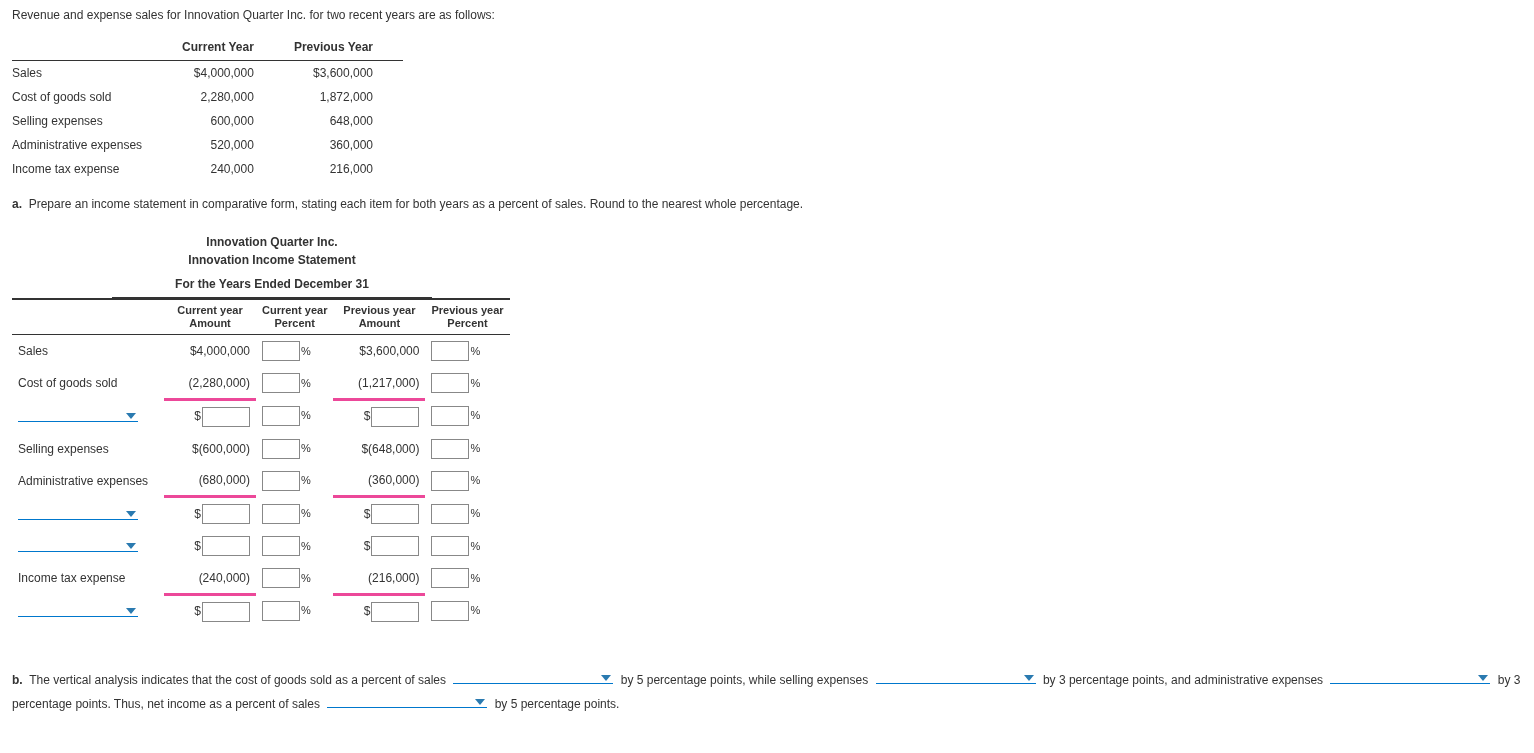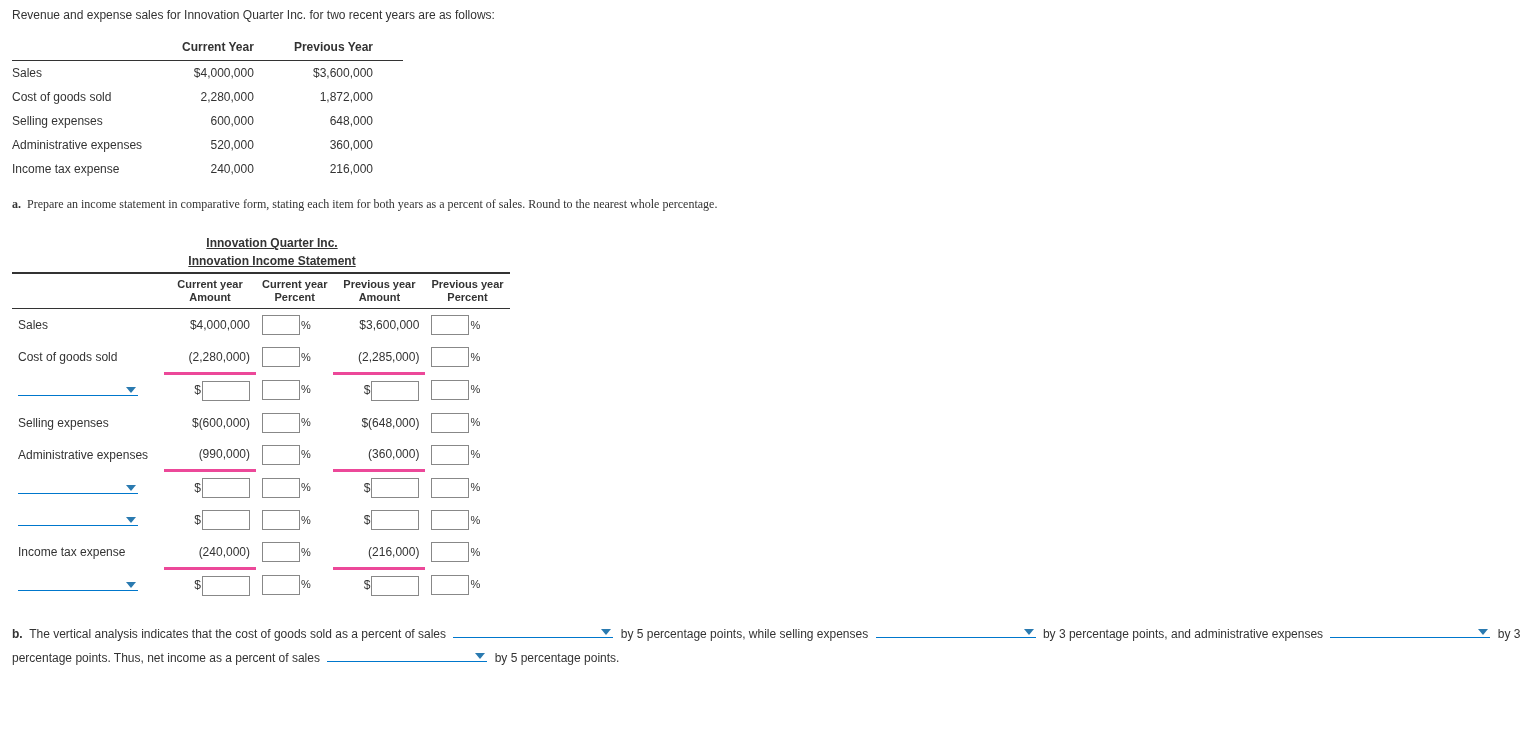--- a/index.html
+++ b/index.html
@@ -30,32 +30,30 @@
   table.data-table td {
     padding: 5px 30px 5px 10px;
     text-align: right;
   }
   table.data-table td.label {
     text-align: left;
     padding-left: 0;
   }
   .question-row {
     margin-bottom: 24px;
-    font-family: Liberation Serif, serif;
   }
   .question-row b {
     font-weight: bold;
   }
   .statement-header {
     text-align: center;
     font-weight: bold;
     margin-left: 100px;
     width: 320px;
     margin-bottom: 4px;
-    text-decoration: underline;
   }
   .statement-header.title {
     border-bottom: 1px solid #333;
     padding-bottom: 6px;
     margin-bottom: 0;
     margin-top: 10px;
   }
   .statement-container {
     margin-top: 14px;
   }
@@ -126,21 +124,21 @@
   }
   .pct-sign {
     font-size: 11px;
     margin-left: 1px;
   }
   .dollar-prefix {
     font-size: 12px;
     margin-right: 1px;
   }
   .part-b {
-    margin-top: 20px;
+    margin-top: 40px;
     line-height: 2;
   }
   .inline-dropdown {
     display: inline-block;
     min-width: 160px;
     border-bottom: 1px solid #0077cc;
     position: relative;
     height: 14px;
     vertical-align: baseline;
     margin: 0 4px;
@@ -189,20 +187,21 @@
 </table>
 
 <div class="question-row">
   <b>a.</b>&nbsp;
   <span>Prepare an income statement in comparative form, stating each item for both years as a percent of sales. Round to the nearest whole percentage.</span>
 </div>
 
 <div class="statement-container">
   <div class="statement-header">Innovation Quarter Inc.</div>
   <div class="statement-header">Innovation Income Statement</div>
+  <div class="statement-header title">For the Years Ended December 31</div>
 
   <table class="income">
     <thead>
       <tr>
         <th class="blank"></th>
         <th>Current year<br>Amount</th>
         <th>Current year<br>Percent</th>
         <th>Previous year<br>Amount</th>
         <th>Previous year<br>Percent</th>
       </tr>
@@ -212,40 +211,40 @@
           <td class="rowlabel">Sales</td>
           <td class="amount">$4,000,000</td>
           <td><span class="pct-wrap"><span class="pct-input"></span><span class="pct-sign">%</span></span></td>
           <td class="amount">$3,600,000</td>
           <td><span class="pct-wrap"><span class="pct-input"></span><span class="pct-sign">%</span></span></td>
         </tr>
         <tr>
           <td class="rowlabel">Cost of goods sold</td>
           <td class="amount underline">(2,280,000)</td>
           <td><span class="pct-wrap"><span class="pct-input"></span><span class="pct-sign">%</span></span></td>
-          <td class="amount underline">(2,285,000)</td>
+          <td class="amount underline">(1,217,000)</td>
           <td><span class="pct-wrap"><span class="pct-input"></span><span class="pct-sign">%</span></span></td>
         </tr>
         <tr>
           <td class="rowlabel"><span class="dropdown-empty"><span class="arrow"></span></span></td>
           <td class="amount"><span class="dollar-prefix">$</span><span class="amt-input"></span></td>
           <td><span class="pct-wrap"><span class="pct-input"></span><span class="pct-sign">%</span></span></td>
           <td class="amount"><span class="dollar-prefix">$</span><span class="amt-input"></span></td>
           <td><span class="pct-wrap"><span class="pct-input"></span><span class="pct-sign">%</span></span></td>
         </tr>
         <tr>
           <td class="rowlabel">Selling expenses</td>
           <td class="amount">$(600,000)</td>
           <td><span class="pct-wrap"><span class="pct-input"></span><span class="pct-sign">%</span></span></td>
           <td class="amount">$(648,000)</td>
           <td><span class="pct-wrap"><span class="pct-input"></span><span class="pct-sign">%</span></span></td>
         </tr>
         <tr>
           <td class="rowlabel">Administrative expenses</td>
-          <td class="amount underline">(990,000)</td>
+          <td class="amount underline">(680,000)</td>
           <td><span class="pct-wrap"><span class="pct-input"></span><span class="pct-sign">%</span></span></td>
           <td class="amount underline">(360,000)</td>
           <td><span class="pct-wrap"><span class="pct-input"></span><span class="pct-sign">%</span></span></td>
         </tr>
         <tr>
           <td class="rowlabel"><span class="dropdown-empty"><span class="arrow"></span></span></td>
           <td class="amount"><span class="dollar-prefix">$</span><span class="amt-input"></span></td>
           <td><span class="pct-wrap"><span class="pct-input"></span><span class="pct-sign">%</span></span></td>
           <td class="amount"><span class="dollar-prefix">$</span><span class="amt-input"></span></td>
           <td><span class="pct-wrap"><span class="pct-input"></span><span class="pct-sign">%</span></span></td>

